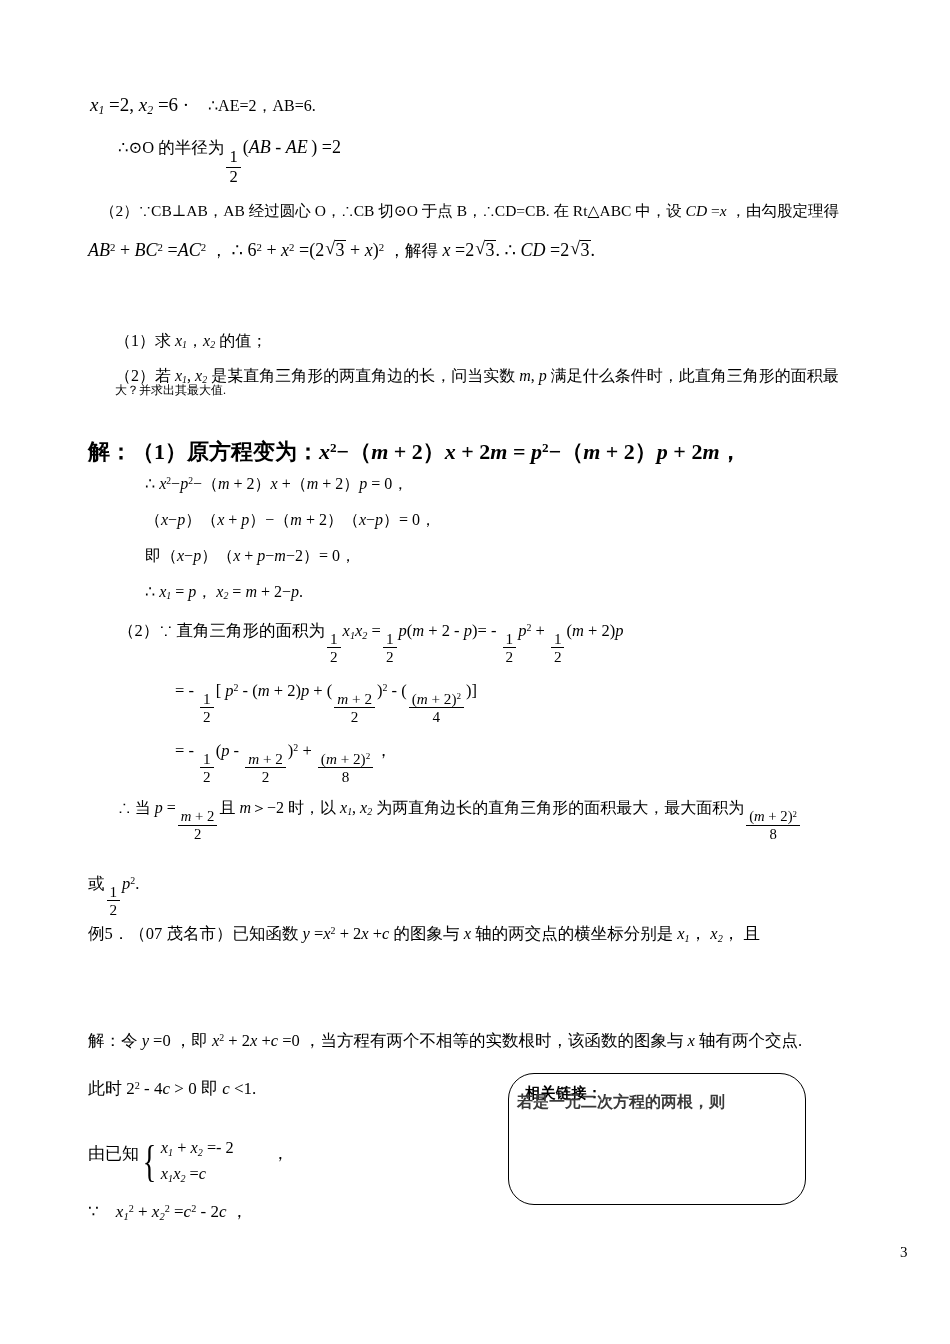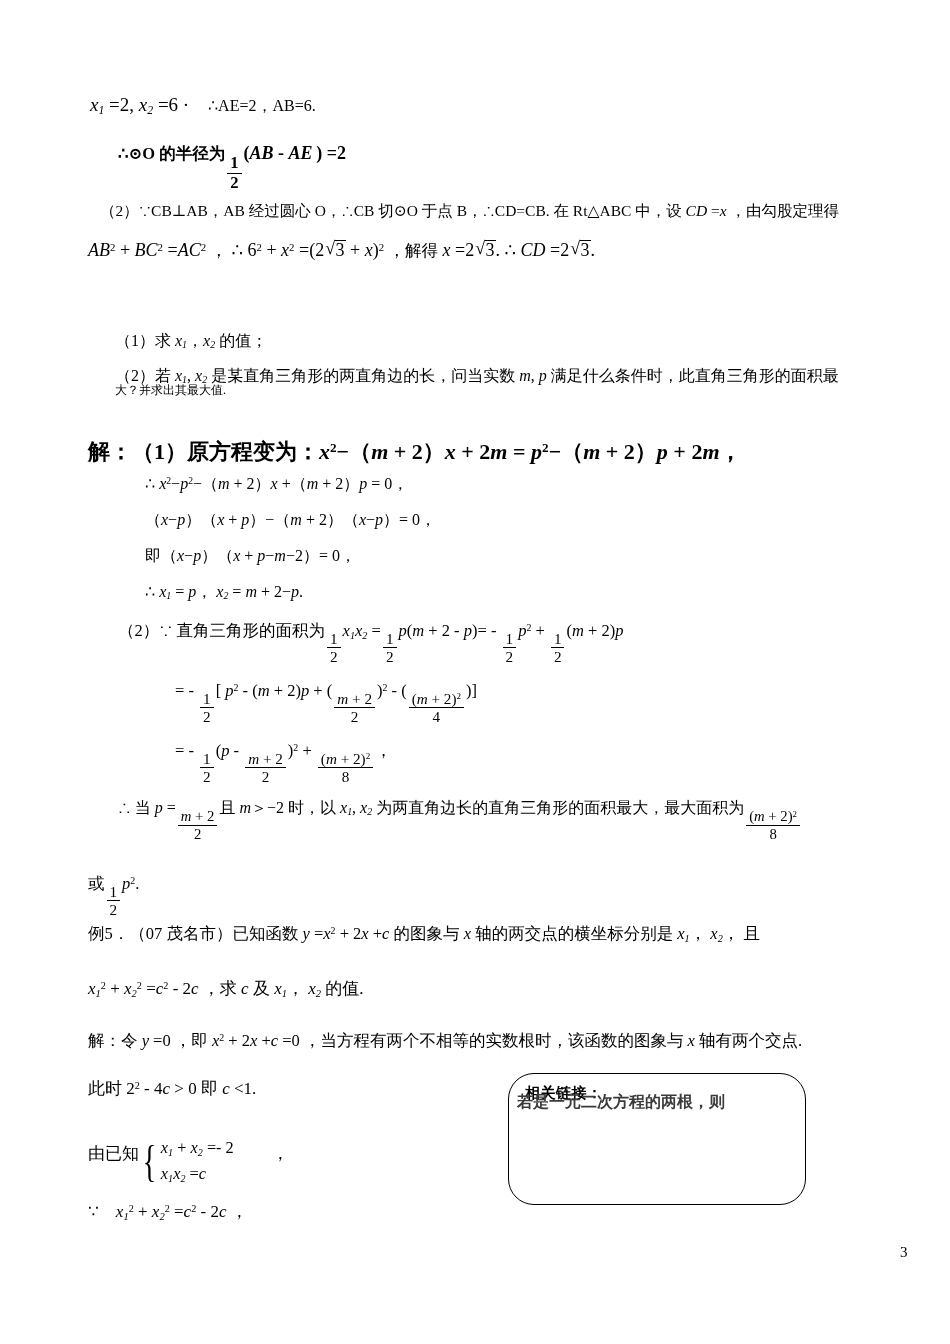--- a/index.html
+++ b/index.html
@@ -150,21 +150,21 @@
 </head>
 <body>
 
 <div class="page">
 
   <div class="ln" style="left:90px; top:95px; font-size:19px;">
     <span><i>x</i><sub>1</sub> <span class="op">=2,</span> <i>x</i><sub>2</sub> <span class="op">=6</span> <span class="op">·</span></span>
     <span class="cn" style="margin-left:14px; font-size:16px;">∴AE=2，AB=6.</span>
   </div>
 
-  <div class="ln" style="left:118px; top:144px; font-size:18px;font-weight:bold;">
+  <div class="ln" style="left:118px; top:138px; font-size:18px;">
     <span class="cn">∴⊙O 的半径为</span><span class="frac">
         <span class="num">1</span>
         <span class="den">2</span>
       </span><span>(<i>AB</i> <span class="op">-</span> <i>AE</i> ) <span class="op">=2</span></span>
   </div>
 
   <div class="ln cn" style="left:100px; top:203px; font-size:15.5px;text-align:center;">
     <span>（2）∵CB⊥AB，AB 经过圆心 O，∴CB 切⊙O 于点 B，∴CD=CB. 在 Rt△ABC 中，设 <i>CD</i> <span class="op">=</span><i>x</i> ，由勾股定理得</span>
   </div>
 
@@ -259,23 +259,20 @@
     <span>或</span><span class="frac">
         <span class="num">1</span>
         <span class="den">2</span>
       </span><i>p</i><sup class="rm">2</sup><span class="op">.</span>
   </div>
 
   <div class="ln cn" style="left:88px; top:925px; font-size:16.5px;">
     例5．（07 茂名市）已知函数 <i>y</i> <span class="op">=</span><i>x</i><sup class="rm">2</sup> <span class="op">+ 2</span><i>x</i> <span class="op">+</span><i>c</i> 的图象与 <i>x</i> 轴的两交点的横坐标分别是 <i>x</i><sub>1</sub>， <i>x</i><sub>2</sub>， 且
   </div>
 
-  <div class="ln cn" style="left:88px; top:980px; font-size:17px;">
-    <i>x</i><sub>1</sub><sup class="rm">2</sup> <span class="op">+</span> <i>x</i><sub>2</sub><sup class="rm">2</sup> <span class="op">=</span><i>c</i><sup class="rm">2</sup> <span class="op">- 2</span><i>c</i> ，求 <i>c</i> 及 <i>x</i><sub>1</sub>， <i>x</i><sub>2</sub> 的值.
-  </div>
 
   <div class="ln cn" style="left:88px; top:1032px; font-size:16.5px;">
     解：令 <i>y</i> <span class="op">=0</span> ，即 <i>x</i><sup class="rm">2</sup> <span class="op">+ 2</span><i>x</i> <span class="op">+</span><i>c</i> <span class="op">=0</span> ，当方程有两个不相等的实数根时，该函数的图象与 <i>x</i> 轴有两个交点.
   </div>
 
   <div class="ln cn" style="left:88px; top:1080px; font-size:17px;">
     此时 <span class="op">2</span><sup class="rm">2</sup> <span class="op">- 4</span><i>c</i> <span class="op">&gt; 0</span> 即 <i>c</i> <span class="op">&lt;1</span><span class="op">.</span>
   </div>
 
   <div class="ln cn" style="left:88px; top:1135px; font-size:17px;">

